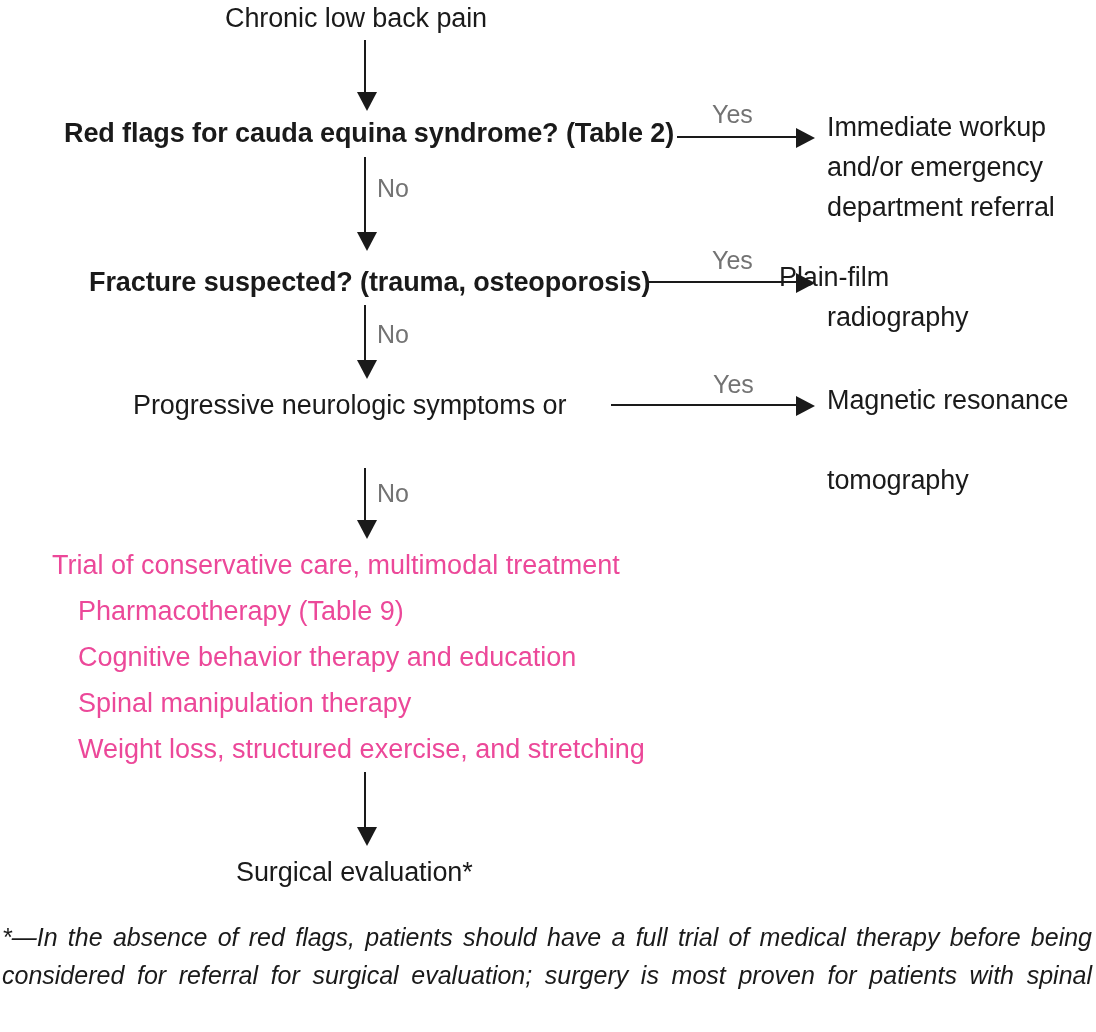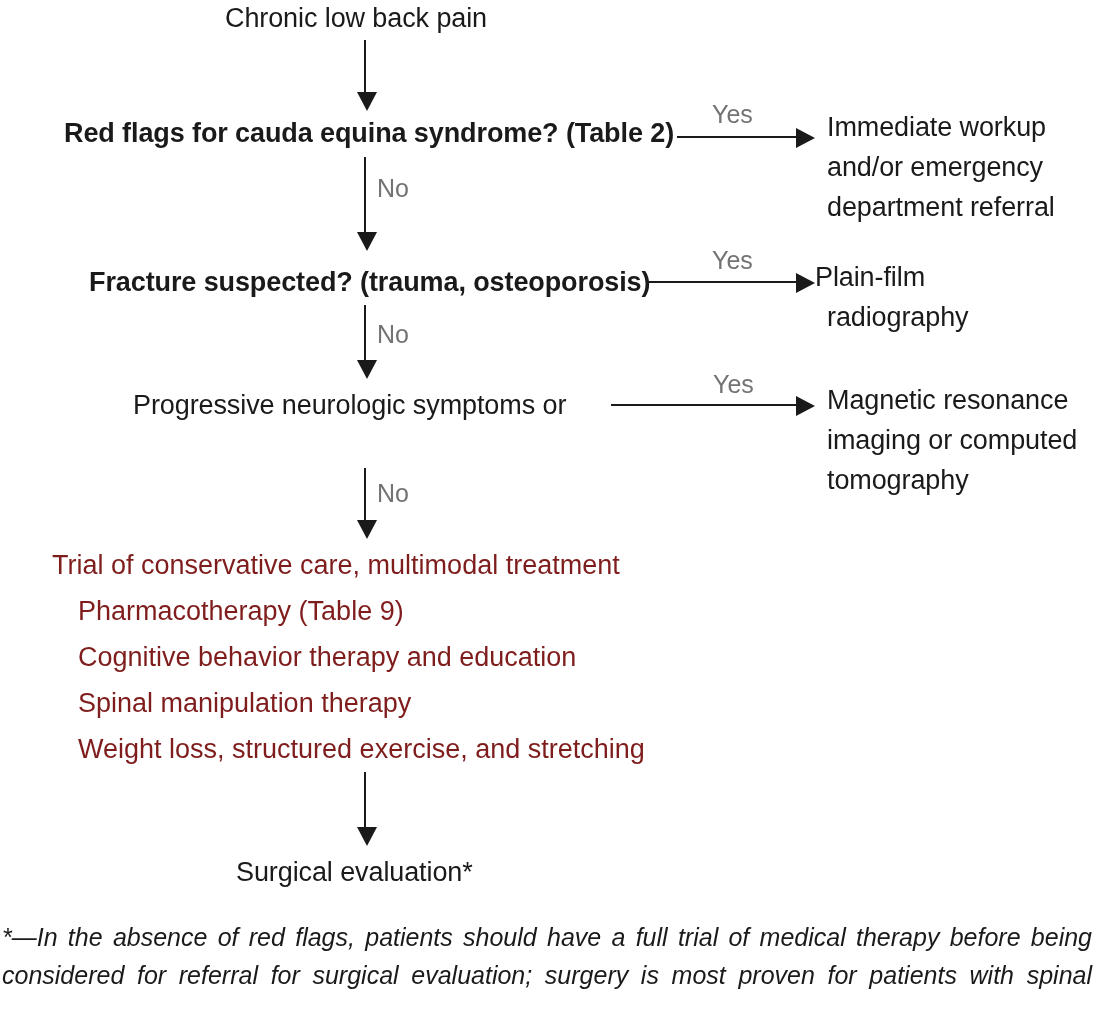--- a/index.html
+++ b/index.html
@@ -34,21 +34,21 @@
     position: absolute;
     font-size: 25px;
     line-height: 28px;
     color: #737373;
     white-space: pre;
   }
   .list-line {
     position: absolute;
     font-size: 27px;
     line-height: 34px;
-    color: #7f1d1d;
+    color: #ec4899;
     white-space: pre;
   }
 
   
   .v-arrow {
     position: absolute;
     width: 0;
     border-left: 2px solid #1a1a1a;
   }
   .v-arrow::after {
@@ -116,33 +116,32 @@
   <div class="node-text" style="left:827px; top:187px;">department referral</div>
 
   <div class="v-arrow" style="left:364px; top:157px; height:77px;"></div>
   <div class="branch-label" style="left:377px; top:174px;">No</div>
 
   <div class="node-text" style="left:89px; top:262px;font-weight:bold;">Fracture suspected? (trauma, osteoporosis)</div>
 
   <div class="h-arrow" style="left:648px; top:281px; width:148px;"></div>
   <div class="branch-label" style="left:712px; top:246px;">Yes</div>
 
-  <div class="node-text" style="left:815px; top:257px;">Plain-film</div>
+  <div class="node-text" style="left:779px; top:257px;">Plain-film</div>
   <div class="node-text" style="left:827px; top:297px;">radiography</div>
 
   <div class="v-arrow" style="left:364px; top:305px; height:57px;"></div>
   <div class="branch-label" style="left:377px; top:320px;">No</div>
 
   <div class="node-text" style="left:133px; top:385px;">Progressive neurologic symptoms or</div>
 
   <div class="h-arrow" style="left:611px; top:404px; width:185px;"></div>
   <div class="branch-label" style="left:713px; top:370px;">Yes</div>
 
   <div class="node-text" style="left:827px; top:380px;">Magnetic resonance</div>
-  <div class="node-text" style="left:827px; top:420px;">imaging or computed</div>
   <div class="node-text" style="left:827px; top:460px;">tomography</div>
 
   <div class="v-arrow" style="left:364px; top:468px; height:54px;"></div>
   <div class="branch-label" style="left:377px; top:479px;">No</div>
 
   <div class="list-line" style="left:52px; top:548px;">Trial of conservative care, multimodal treatment</div>
   <div class="list-line" style="left:78px; top:594px;">Pharmacotherapy (Table 9)</div>
   <div class="list-line" style="left:78px; top:640px;">Cognitive behavior therapy and education</div>
   <div class="list-line" style="left:78px; top:686px;">Spinal manipulation therapy</div>
   <div class="list-line" style="left:78px; top:732px;">Weight loss, structured exercise, and stretching</div>

